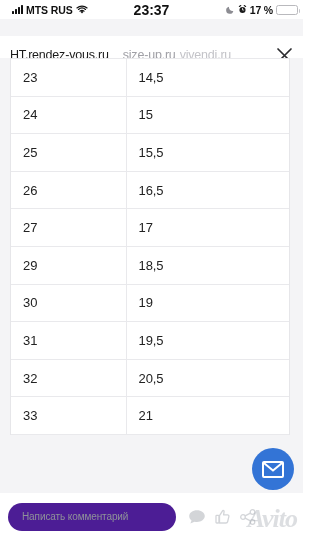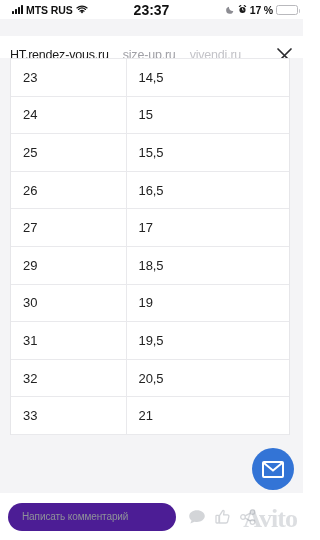--- a/index.html
+++ b/index.html
@@ -121,21 +121,21 @@
     align-items: center;
     padding: 0 6px 0 10px;
     border-bottom: 1px solid #ececee;
   }
   .tab-item {
     font-size: 12.5px;
     letter-spacing: -0.2px;
     white-space: nowrap;
   }
   .tab-active   { color: #1a1a1a; margin-right: 14px; }
-  .tab-inactive { color: #a0a0a6; margin-right: 14px; }
+  .tab-inactive { color: #a0a0a6; margin-right: 4px; }
   .tab-dim      { color: #c3c3c8; }
 
   .page-dots {
     position: absolute;
     left: 0; right: 0;
     bottom: 4px;
     display: flex;
     justify-content: center;
     gap: 5px;
     pointer-events: none;
@@ -247,20 +247,21 @@
     gap: 9px;
     opacity: 0.30;
   }
   .social-icons svg { display: block; }
 
   .avito-watermark {
     position: absolute;
     right: 6px;
     bottom: 6px;
     font-size: 26px;
+    font-style: italic;
     font-weight: 700;
     color: rgba(140,145,155,0.30);
     letter-spacing: -1px;
     pointer-events: none;
     user-select: none;
     font-family: "Liberation Serif", serif;
   }
 </style>
 </head>
 <body>

